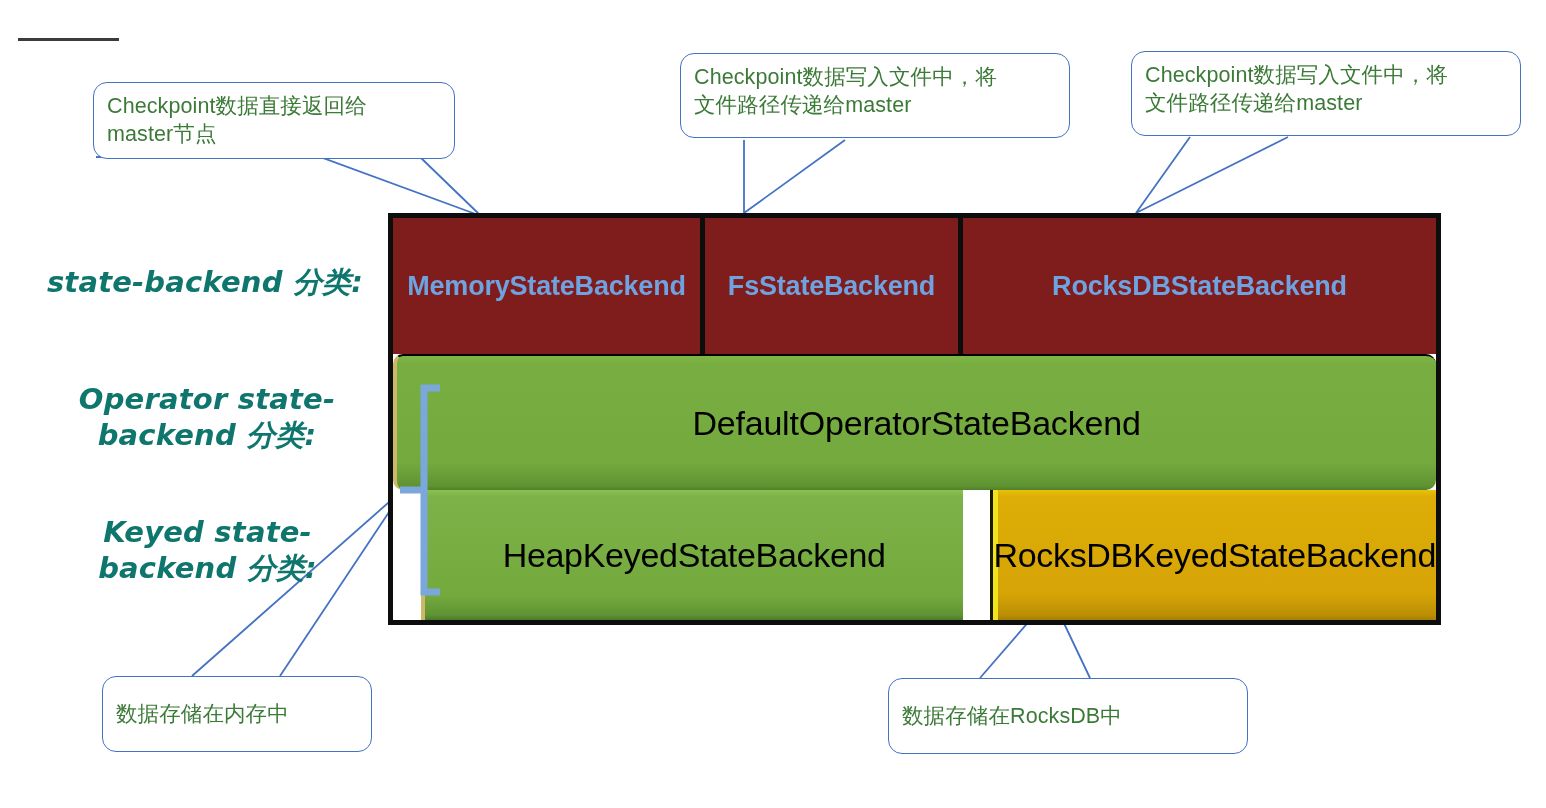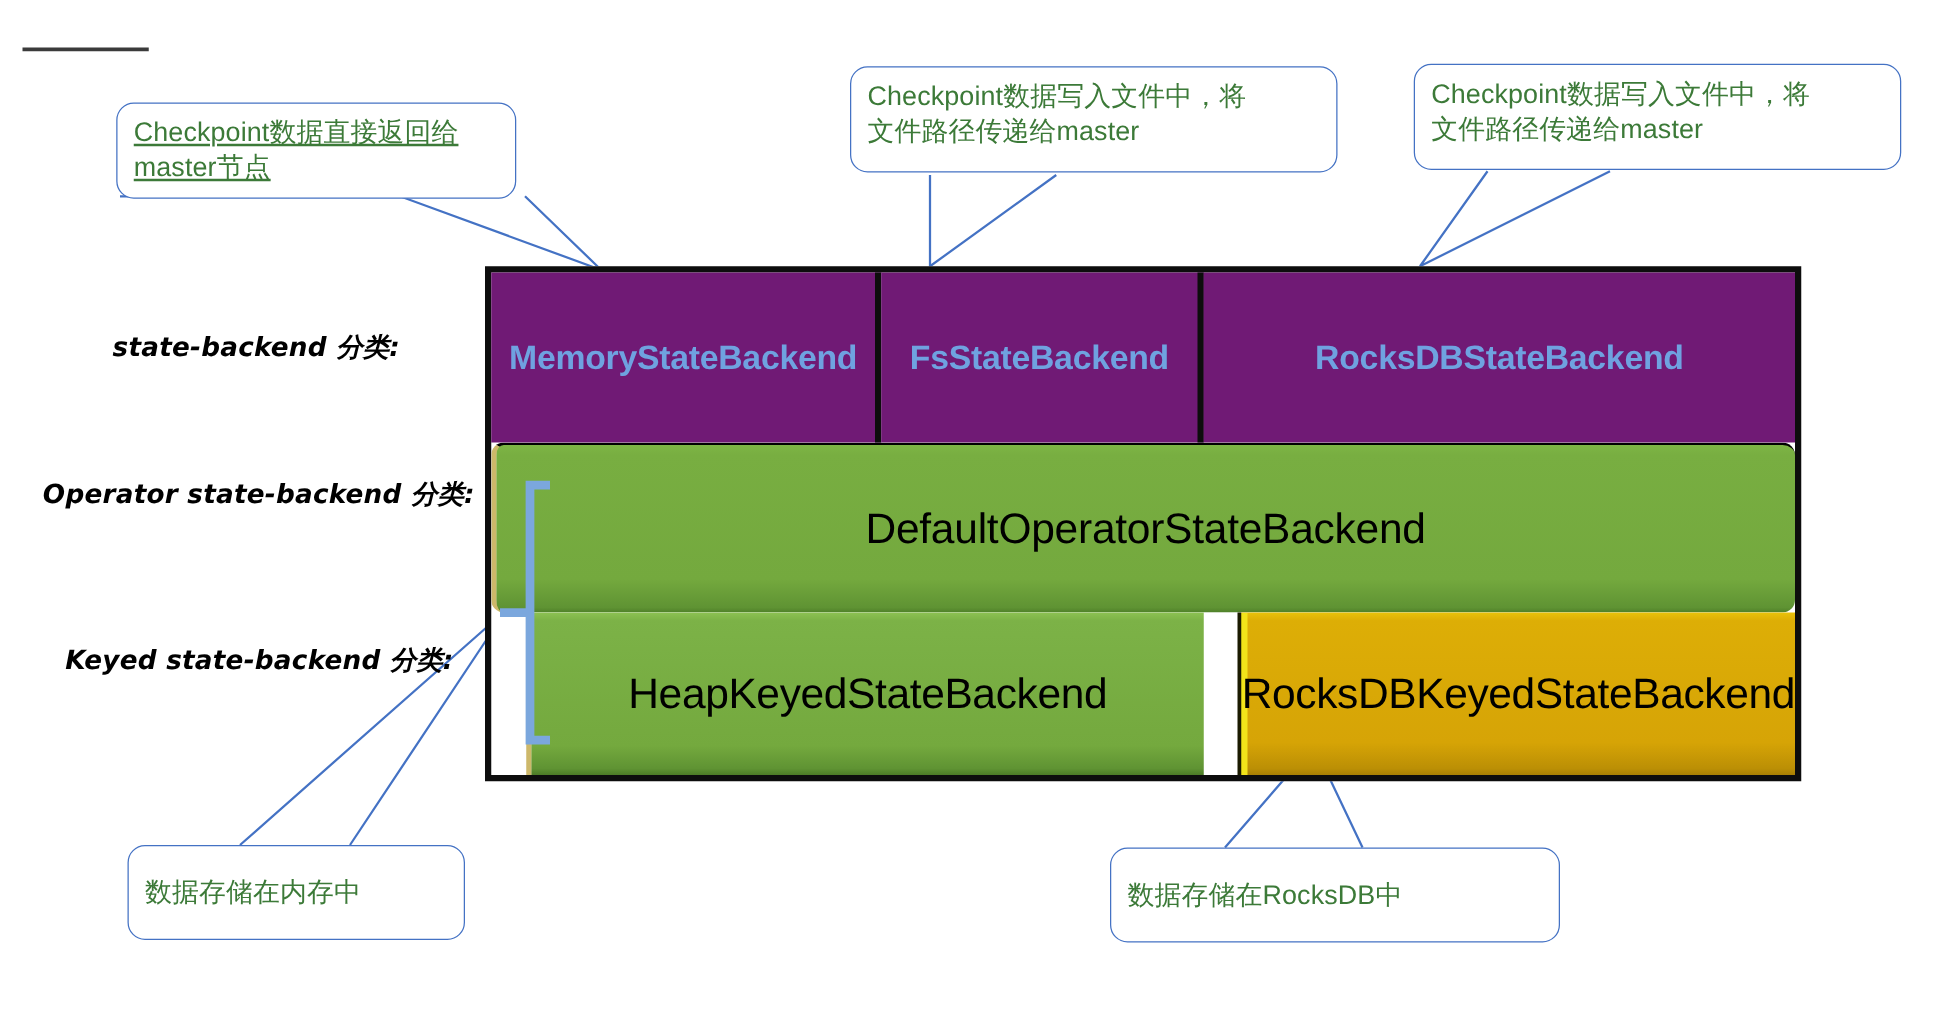--- a/index.html
+++ b/index.html
@@ -50,25 +50,25 @@
     line-height: 1.28;
     letter-spacing: 0.1px;
     padding: 10px 12px 8px 13px;
     white-space: pre-line;
     z-index: 5;
   }
 
   
   .row-label {
     position: absolute;
-    color: #000000;
+    color: #0f766e;
     font-family: "DejaVu Sans", sans-serif;
     font-weight: bold;
     font-style: italic;
-    font-size: 21px;
+    font-size: 29px;
     line-height: 1.24;
     text-align: center;
     letter-spacing: 0.2px;
   }
 
   
   #frame {
     position: absolute;
     left: 388px;
     top: 213px;
@@ -91,21 +91,21 @@
   .hdr-cell {
     box-sizing: border-box;
     height: 100%;
     display: flex;
     align-items: center;
     justify-content: center;
     color: #6fa2e0;
     font-weight: bold;
     font-size: 27px;
     letter-spacing: -0.2px;
-    background: #701a75;
+    background: #7f1d1d;
   }
   .hdr-cell.c1 { width: 312px; border-right: 5px solid #0d0d0d; }
   .hdr-cell.c2 { width: 258px; border-right: 5px solid #0d0d0d; }
   .hdr-cell.c3 { flex: 1; }
 
   
   .op-row {
     position: absolute;
     left: 0;
     top: 136px;
@@ -233,21 +233,21 @@
         <span class="blk-label">RocksDBKeyedStateBackend</span>
       </div>
     </div>
   </div>
 
   <svg class="svg-layer" viewBox="0 0 1546 808" width="1546" height="808" style="z-index:3;">
     <path d="M 440 388 L 424 388 L 424 592 L 440 592" fill="none" stroke="#7ba7dd" stroke-width="7" stroke-linecap="butt"></path>
     <path d="M 400 490 L 426 490" fill="none" stroke="#7ba7dd" stroke-width="7"></path>
   </svg>
 
-  <div class="callout" style="left:93px; top:82px; width:320px; height:77px;text-decoration:underline;">Checkpoint数据直接返回给
+  <div class="callout" style="left:93px; top:82px; width:362px; height:77px;">Checkpoint数据直接返回给
 master节点</div>
 
   <div class="callout" style="left:680px; top:53px; width:390px; height:85px;">Checkpoint数据写入文件中，将
 文件路径传递给master</div>
 
   <div class="callout" style="left:1131px; top:51px; width:390px; height:85px;">Checkpoint数据写入文件中，将
 文件路径传递给master</div>
 
   <div class="callout" style="left:102px; top:676px; width:270px; height:76px; display:flex; align-items:center;">数据存储在内存中</div>
 

